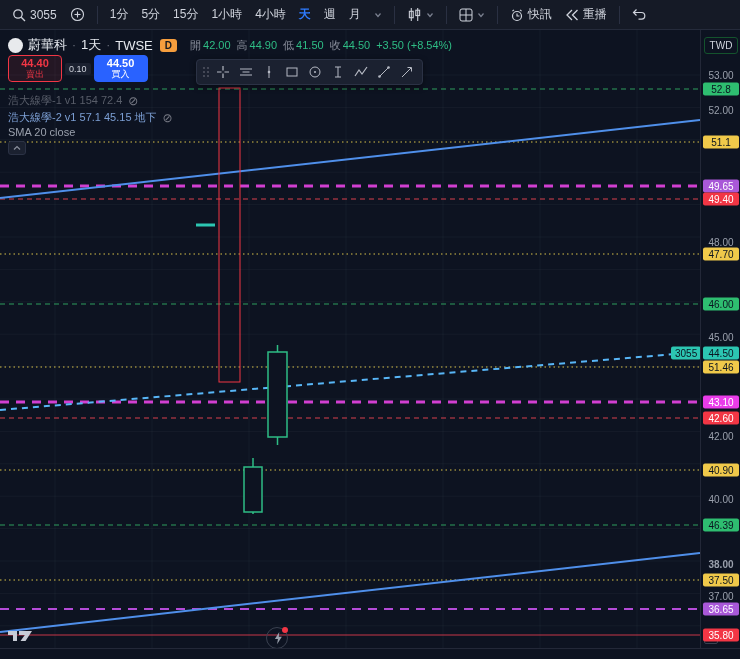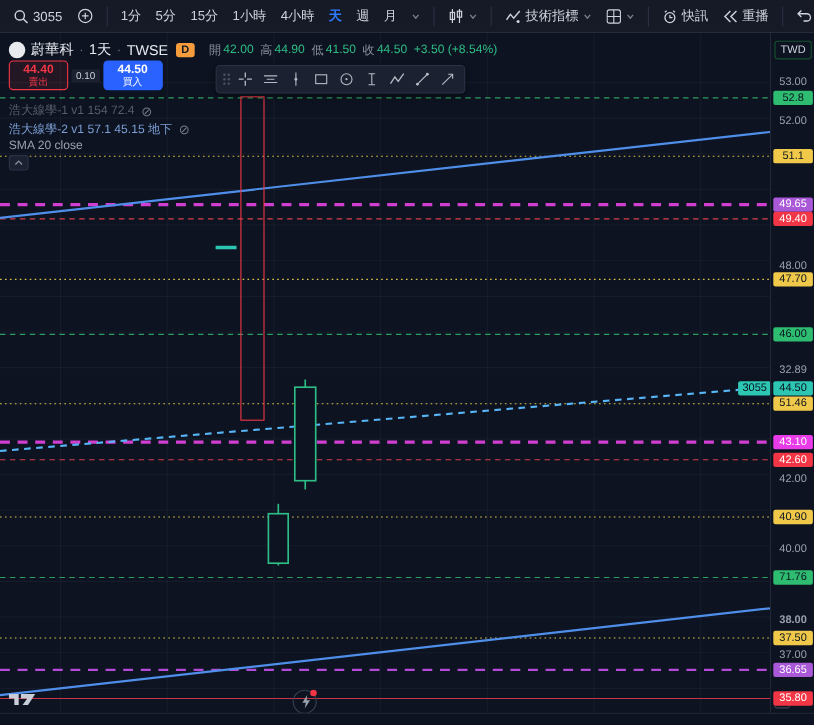--- a/index.html
+++ b/index.html
@@ -123,34 +123,20 @@
         </svg>
       </span>
     <span class="chev">
         <svg width="8" height="8" viewBox="0 0 8 8">
           <path d="M1.5 2.5 L4 5.5 L6.5 2.5" fill="none" stroke="currentColor" stroke-width="1.2"></path>
         </svg>
       </span>
   </button>
   <span class="tb-divider"></span>
 
-  <button class="tb-btn">
-    <span>
-        <svg width="15" height="14" viewBox="0 0 14 14">
-          <path d="M1 10 L4.5 5 L7.5 8.5 L13 2" fill="none" stroke="currentColor" stroke-width="1.3"></path>
-          <circle cx="11.5" cy="11.5" r="1.4" fill="currentColor"></circle>
-        </svg>
-      </span>
-    <span>技術指標</span>
-    <span class="chev">
-        <svg width="8" height="8" viewBox="0 0 8 8">
-          <path d="M1.5 2.5 L4 5.5 L6.5 2.5" fill="none" stroke="currentColor" stroke-width="1.2"></path>
-        </svg>
-      </span>
-  </button>
   <button class="tb-btn">
     <span>
         <svg width="14" height="14" viewBox="0 0 14 14">
           <rect x="1" y="1" width="12" height="12" rx="2" fill="none" stroke="currentColor"></rect>
           <line x1="7" y1="1" x2="7" y2="13" stroke="currentColor"></line>
           <line x1="1" y1="7" x2="13" y2="7" stroke="currentColor"></line>
         </svg>
       </span>
     <span class="chev">
         <svg width="8" height="8" viewBox="0 0 8 8">
@@ -382,29 +368,29 @@
     <span class="e-badge">E</span>
   <div class="axis-label" style="top: 45px; color: rgb(154, 160, 172);">53.00</div>
       <div class="axis-label badge" style="top: 59px; background: rgb(46, 189, 112); color: rgb(11, 20, 32);">52.8</div>
       <div class="axis-label" style="top: 80px; color: rgb(154, 160, 172);">52.00</div>
       <div class="axis-label badge" style="top: 112px; background: rgb(240, 201, 74); color: rgb(11, 20, 32);">51.1</div>
       <div class="axis-label badge" style="top: 156px; background: rgb(169, 88, 216); color: rgb(255, 255, 255);">49.65</div>
       <div class="axis-label badge" style="top: 169px; background: rgb(242, 54, 69); color: rgb(255, 255, 255);">49.40</div>
       <div class="axis-label" style="top: 212px; color: rgb(154, 160, 172);">48.00</div>
       <div class="axis-label badge" style="top: 224px; background: rgb(240, 201, 74); color: rgb(11, 20, 32);">47.70</div>
       <div class="axis-label badge" style="top: 274px; background: rgb(46, 189, 112); color: rgb(11, 20, 32);">46.00</div>
-      <div class="axis-label" style="top: 307px; color: rgb(154, 160, 172);">32.89</div>
+      <div class="axis-label" style="top: 307px; color: rgb(154, 160, 172);">45.00</div>
       <div class="axis-label badge" style="top: 323px; background: rgb(44, 198, 178); color: rgb(11, 20, 32);">44.50</div>
       <div class="axis-label badge" style="top: 337px; background: rgb(240, 201, 74); color: rgb(11, 20, 32);">51.46</div>
       <div class="axis-label badge" style="top: 372px; background: rgb(233, 60, 233); color: rgb(255, 255, 255);">43.10</div>
       <div class="axis-label badge" style="top: 388px; background: rgb(242, 54, 69); color: rgb(255, 255, 255);">42.60</div>
       <div class="axis-label" style="top: 406px; color: rgb(154, 160, 172);">42.00</div>
       <div class="axis-label badge" style="top: 440px; background: rgb(240, 201, 74); color: rgb(11, 20, 32);">40.90</div>
       <div class="axis-label" style="top: 469px; color: rgb(154, 160, 172);">40.00</div>
-      <div class="axis-label badge" style="top: 495px; background: rgb(46, 189, 112); color: rgb(11, 20, 32);">71.76</div>
+      <div class="axis-label badge" style="top: 495px; background: rgb(46, 189, 112); color: rgb(11, 20, 32);">46.39</div>
       <div class="axis-label" style="top: 534px; color: rgb(154, 160, 172); font-weight: bold;">38.00</div>
       <div class="axis-label badge" style="top: 550px; background: rgb(240, 201, 74); color: rgb(11, 20, 32);">37.50</div>
       <div class="axis-label" style="top: 566px; color: rgb(154, 160, 172);">37.00</div>
       <div class="axis-label badge" style="top: 579px; background: rgb(169, 88, 216); color: rgb(255, 255, 255);">36.65</div>
       <div class="axis-label badge" style="top: 605px; background: rgb(242, 54, 69); color: rgb(255, 255, 255);">35.80</div>
     </div>
 
   <div class="bottom-strip"></div>
 </div>
 

